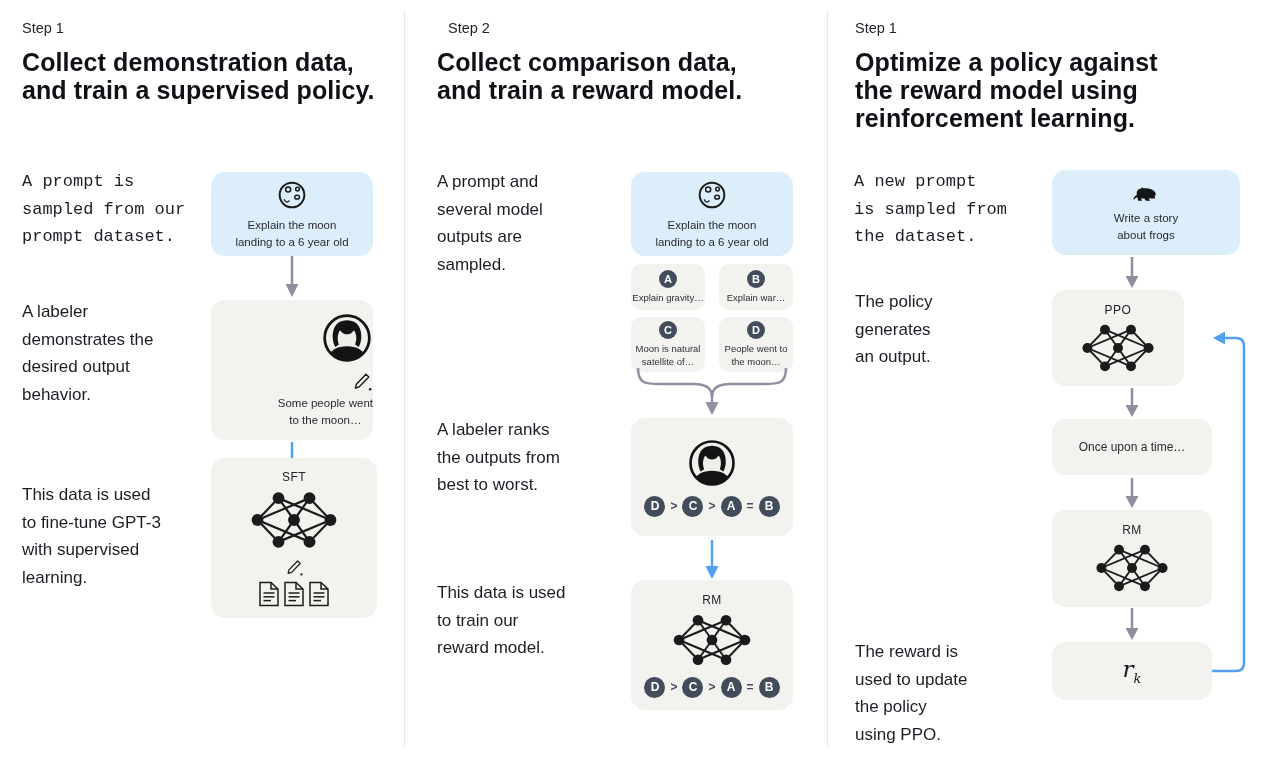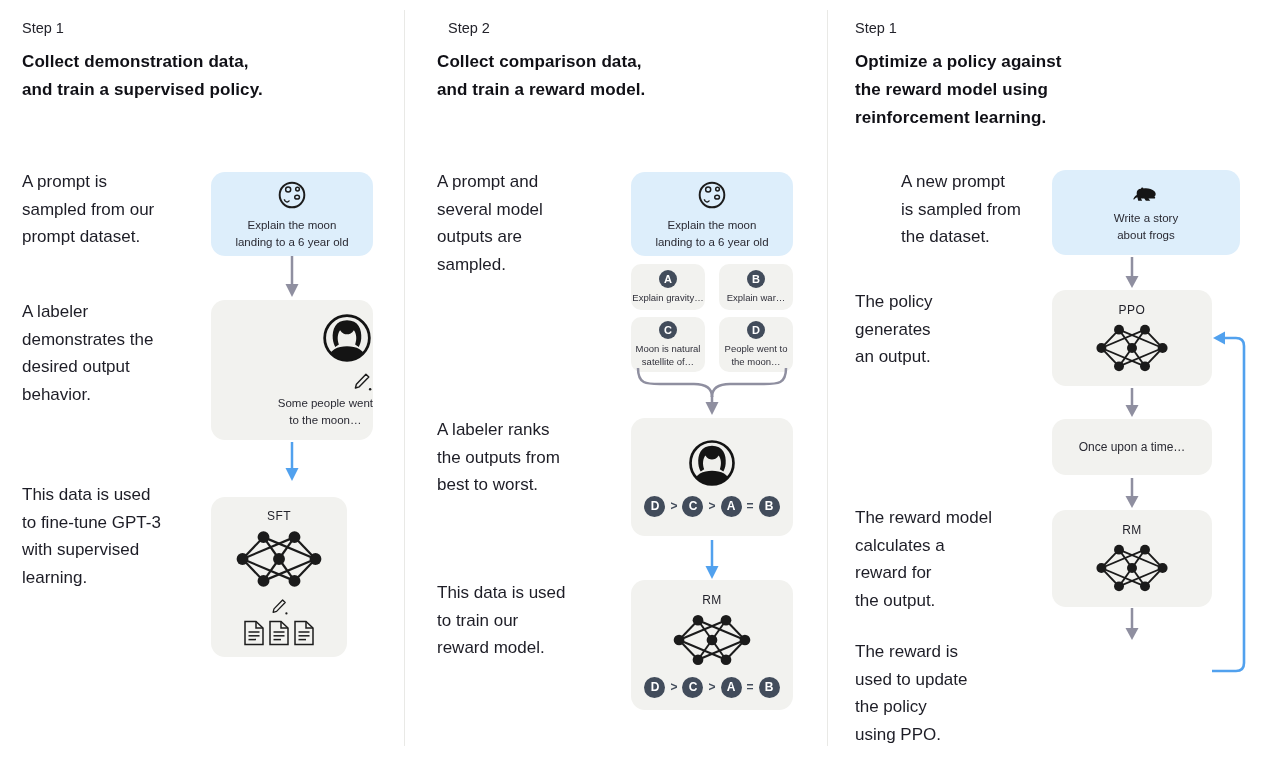--- a/index.html
+++ b/index.html
@@ -1,20 +1,20 @@
 <!DOCTYPE html>
 <html><head>
 <meta charset="utf-8">
 <style>
   html,body{margin:0;padding:0;background:#ffffff;}
   #canvas{position:relative;width:1280px;height:784px;background:#ffffff;
           font-family:"Liberation Sans","DejaVu Sans",sans-serif;overflow:hidden;}
   .divider{position:absolute;top:10px;width:1px;height:736px;background:#e9e9e6;}
   .step-label{position:absolute;font-size:14.5px;color:#23232b;}
-  .title{position:absolute;font-size:17px;line-height:28px;font-weight:700;color:#101016;
+  .title{position:absolute;font-size:25px;line-height:28px;font-weight:700;color:#101016;
          white-space:pre-line;letter-spacing:.1px;}
   .caption{position:absolute;font-size:17px;line-height:27.5px;color:#1d1d26;white-space:pre-line;}
   .box{position:absolute;background:#f2f2ef;border-radius:14px;display:flex;flex-direction:column;
        align-items:center;justify-content:center;text-align:center;}
   .box.blue{background:#ddeefb;}
   .box-text{font-size:11.5px;line-height:16.5px;color:#2a2a33;white-space:pre-line;}
   .model-label{font-size:12px;color:#23232b;letter-spacing:.5px;margin-bottom:5px;}
   .mini-box{position:absolute;background:#f2f2ef;border-radius:10px;display:flex;flex-direction:column;
             align-items:center;justify-content:center;text-align:center;}
   .mini-text{font-size:9.5px;line-height:12.5px;color:#30303a;white-space:pre-line;margin-top:4px;}
@@ -34,21 +34,21 @@
 
 <div id="canvas">
 
   <div class="divider" style="left:404px;"></div>
   <div class="divider" style="left:827px;"></div>
 
   <div class="step-label" style="left:22px;top:20px;">Step 1</div>
   <div class="title" style="left:22px;top:48px;width:375px;">Collect demonstration data,
 and train a supervised policy.</div>
 
-  <div class="caption" style="left:22px;top:168px;width:185px;">A prompt is
+  <div class="caption" style="left:22px;top:168px;width:185px;font-family:Liberation Mono, monospace;">A prompt is
 sampled from our
 prompt dataset.</div>
   <div class="caption" style="left:22px;top:298px;width:185px;">A labeler
 demonstrates the
 desired output
 behavior.</div>
   <div class="caption" style="left:22px;top:481px;width:185px;">This data is used
 to fine-tune GPT-3
 with supervised
 learning.</div>
@@ -89,21 +89,21 @@
     </svg>
     <div class="box-text">Some people went
 to the moon…</div>
   </div>
 
   <svg class="arrow" style="left:284px;top:442px;" width="16" height="40" viewBox="0 0 16 40">
     <line x1="8" y1="0" x2="8" y2="27" stroke="#51a1ee" stroke-width="2.5"></line>
     <polygon points="1.5,26 14.5,26 8,39" fill="#51a1ee"></polygon>
   </svg>
 
-  <div class="box" style="left:211px;top:497px;width:136px;height:160px;">
+  <div class="box" style="left:211px;top:458px;width:166px;height:160px;">
     <div class="model-label">SFT</div>
     <svg class="icon" width="96" height="62" viewBox="0 0 100 68">
       <g stroke="#1b1b1b" stroke-width="2.4">
         <line x1="33" y1="10" x2="10" y2="34"></line>
           <line x1="33" y1="10" x2="50" y2="34"></line>
           <line x1="33" y1="10" x2="90" y2="34"></line>
         <line x1="67" y1="10" x2="10" y2="34"></line>
           <line x1="67" y1="10" x2="50" y2="34"></line>
           <line x1="67" y1="10" x2="90" y2="34"></line>
         <line x1="33" y1="58" x2="10" y2="34"></line>
@@ -266,50 +266,46 @@
       <span class="rank-op">=</span>
       <span class="rank-badge">B</span>
     </div>
   </div>
 
   <div class="step-label" style="left:855px;top:20px;">Step 1</div>
   <div class="title" style="left:855px;top:48px;width:390px;">Optimize a policy against
 the reward model using
 reinforcement learning.</div>
 
-  <div class="caption" style="left:901px;top:168px;width:185px;">A new prompt
+  <div class="caption" style="left:854px;top:168px;width:185px;font-family:Liberation Mono, monospace;">A new prompt
 is sampled from
 the dataset.</div>
   <div class="caption" style="left:855px;top:288px;width:185px;">The policy
 generates
 an output.</div>
-  <div class="caption" style="left:855px;top:504px;width:185px;">The reward model
-calculates a
-reward for
-the output.</div>
   <div class="caption" style="left:855px;top:638px;width:185px;">The reward is
 used to update
 the policy
 using PPO.</div>
 
   <div class="box blue" style="left:1052px;top:170px;width:188px;height:85px;">
     <svg class="icon" width="30" height="22" viewBox="0 0 34 26">
       <path d="M6 13 C6 10 8 8 11 8 C11.5 6.2 13.5 6 14.2 7.6 C18 6.6 24 8 27 11 C29 13 29 16 27 17 C28.5 18 28 19.5 26.5 19.5 L20 19.5 L22 22.3 L16.8 22.3 L15 19.5 L11 19.5 L12.5 22.3 L7.8 22.3 L7 19 C6.2 17 5.8 15 6 13 Z" fill="#151515"></path>
       <path d="M2 20 C3.5 17 5 15.5 7 15 L7.6 17.8 C5.6 18.3 4 19.2 2.8 21 Z" fill="#151515"></path>
     </svg>
     <div class="box-text" style="margin-top:6px;">Write a story
 about frogs</div>
   </div>
 
   <svg class="arrow" style="left:1124px;top:257px;" width="16" height="32" viewBox="0 0 16 32">
     <line x1="8" y1="0" x2="8" y2="20" stroke="#8f8fa0" stroke-width="2.5"></line>
     <polygon points="1.5,19 14.5,19 8,31" fill="#8f8fa0"></polygon>
   </svg>
 
-  <div class="box" style="left:1052px;top:290px;width:160px;height:96px;">
+  <div class="box" style="left:1052px;top:290px;width:132px;height:96px;">
     <div class="model-label">PPO</div>
     <svg class="icon" width="82" height="52" viewBox="0 0 100 68">
       <g stroke="#1b1b1b" stroke-width="2.4">
         <line x1="33" y1="10" x2="10" y2="34"></line>
           <line x1="33" y1="10" x2="50" y2="34"></line>
           <line x1="33" y1="10" x2="90" y2="34"></line>
         <line x1="67" y1="10" x2="10" y2="34"></line>
           <line x1="67" y1="10" x2="50" y2="34"></line>
           <line x1="67" y1="10" x2="90" y2="34"></line>
         <line x1="33" y1="58" x2="10" y2="34"></line>
@@ -372,19 +368,22 @@
           <circle cx="67" cy="58" r="6.5"></circle>
       </g>
     </svg>
   </div>
 
   <svg class="arrow" style="left:1124px;top:608px;" width="16" height="33" viewBox="0 0 16 33">
     <line x1="8" y1="0" x2="8" y2="21" stroke="#8f8fa0" stroke-width="2.5"></line>
     <polygon points="1.5,20 14.5,20 8,32" fill="#8f8fa0"></polygon>
   </svg>
 
+  <div class="box" style="left:1052px;top:642px;width:160px;height:58px;">
+    <div class="rk"><span>r</span><span class="sub">k</span></div>
+  </div>
 
   <svg class="arrow" style="left:1212px;top:326px;" width="40" height="352" viewBox="0 0 40 352">
     <path d="M0 345 H24 Q32 345 32 337 V20 Q32 12 24 12 H12" fill="none" stroke="#51a1ee" stroke-width="2.6"></path>
     <polygon points="13,5.5 13,18.5 1,12" fill="#51a1ee"></polygon>
   </svg>
 
 </div>
 
 </body></html>

